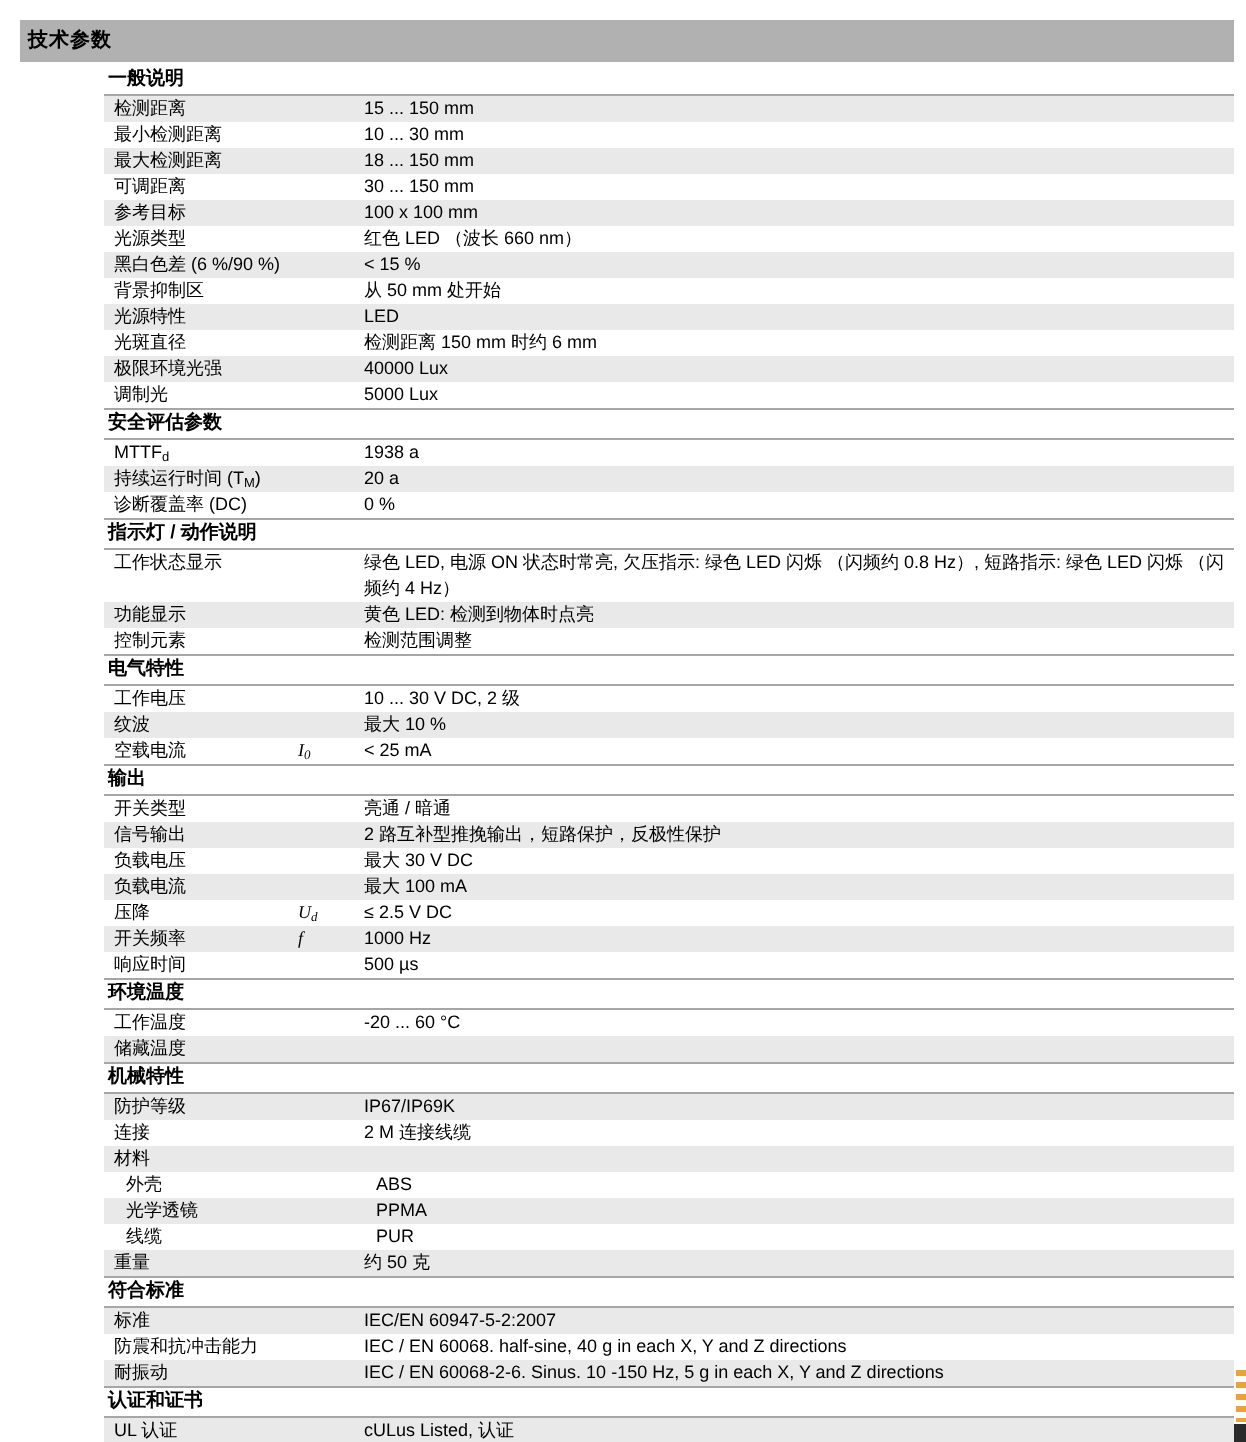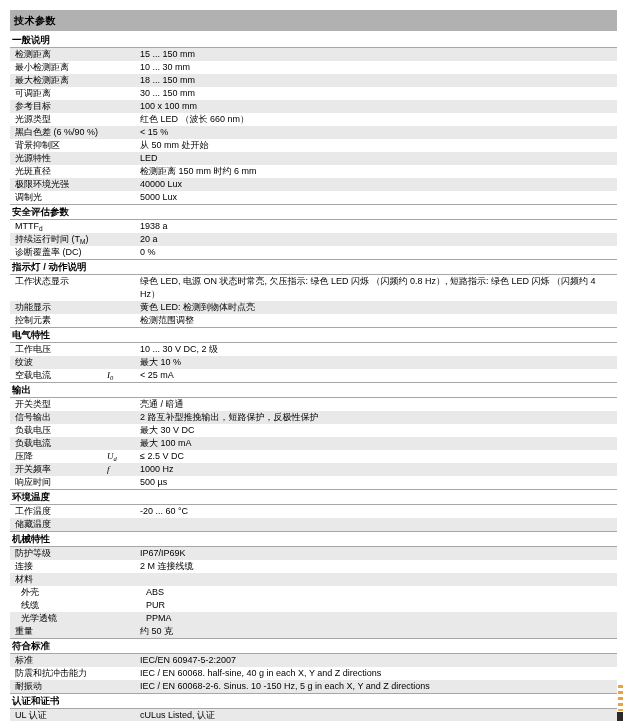--- a/index.html
+++ b/index.html
@@ -6,21 +6,21 @@
   body{
     width:623px;height:721px;background:#ffffff;position:relative;overflow:hidden;
     font-family:"Liberation Sans","DejaVu Sans",sans-serif;color:#000;
   }
   .page{position:absolute;left:10px;top:10px;width:607px;}
   .title-bar{
     background:var(--title-bg,#b1b1b1);
     font-weight:bold;font-size:10px;line-height:14px;
     padding:4px 0 3px 4px;letter-spacing:0.5px;
   }
-  .spec-table{margin-top:2px;}
+  .spec-table{margin-top:2px;margin-left:42px;}
   .section-heading{
     font-weight:bold;font-size:9.5px;line-height:12px;
     padding:1px 0 1px 2px;
     border-bottom:1px solid var(--rule,#a6a6a6);
   }
   .section-heading.bordered-top{border-top:1px solid var(--rule,#a6a6a6);}
   .row{display:flex;align-items:flex-start;font-size:9px;line-height:13px;min-height:13px;}
   .row.gray{background:var(--stripe,#e9e9e9);}
   .col-label{flex:0 0 92px;padding-left:5px;white-space:nowrap;}
   .row.indent-1 .col-label{padding-left:11px;}
@@ -215,29 +215,29 @@
       <div class="row gray">
         <span class="col-label">材料</span>
         <span class="col-symbol"></span>
         <span class="col-value"></span>
       </div>
       <div class="row indent-1">
         <span class="col-label">外壳</span>
         <span class="col-symbol"></span>
         <span class="col-value">ABS</span>
       </div>
+      <div class="row gray indent-1">
+        <span class="col-label">光学透镜</span>
+        <span class="col-symbol"></span>
+        <span class="col-value">PPMA</span>
+      </div>
       <div class="row indent-1">
         <span class="col-label">线缆</span>
         <span class="col-symbol"></span>
         <span class="col-value">PUR</span>
-      </div>
-      <div class="row gray indent-1">
-        <span class="col-label">光学透镜</span>
-        <span class="col-symbol"></span>
-        <span class="col-value">PPMA</span>
       </div>
       <div class="row gray">
         <span class="col-label">重量</span>
         <span class="col-symbol"></span>
         <span class="col-value">约 50 克</span>
       </div>
       <div class="section-heading bordered-top">符合标准</div>
       <div class="row gray">
         <span class="col-label">标准</span>
         <span class="col-symbol"></span>

